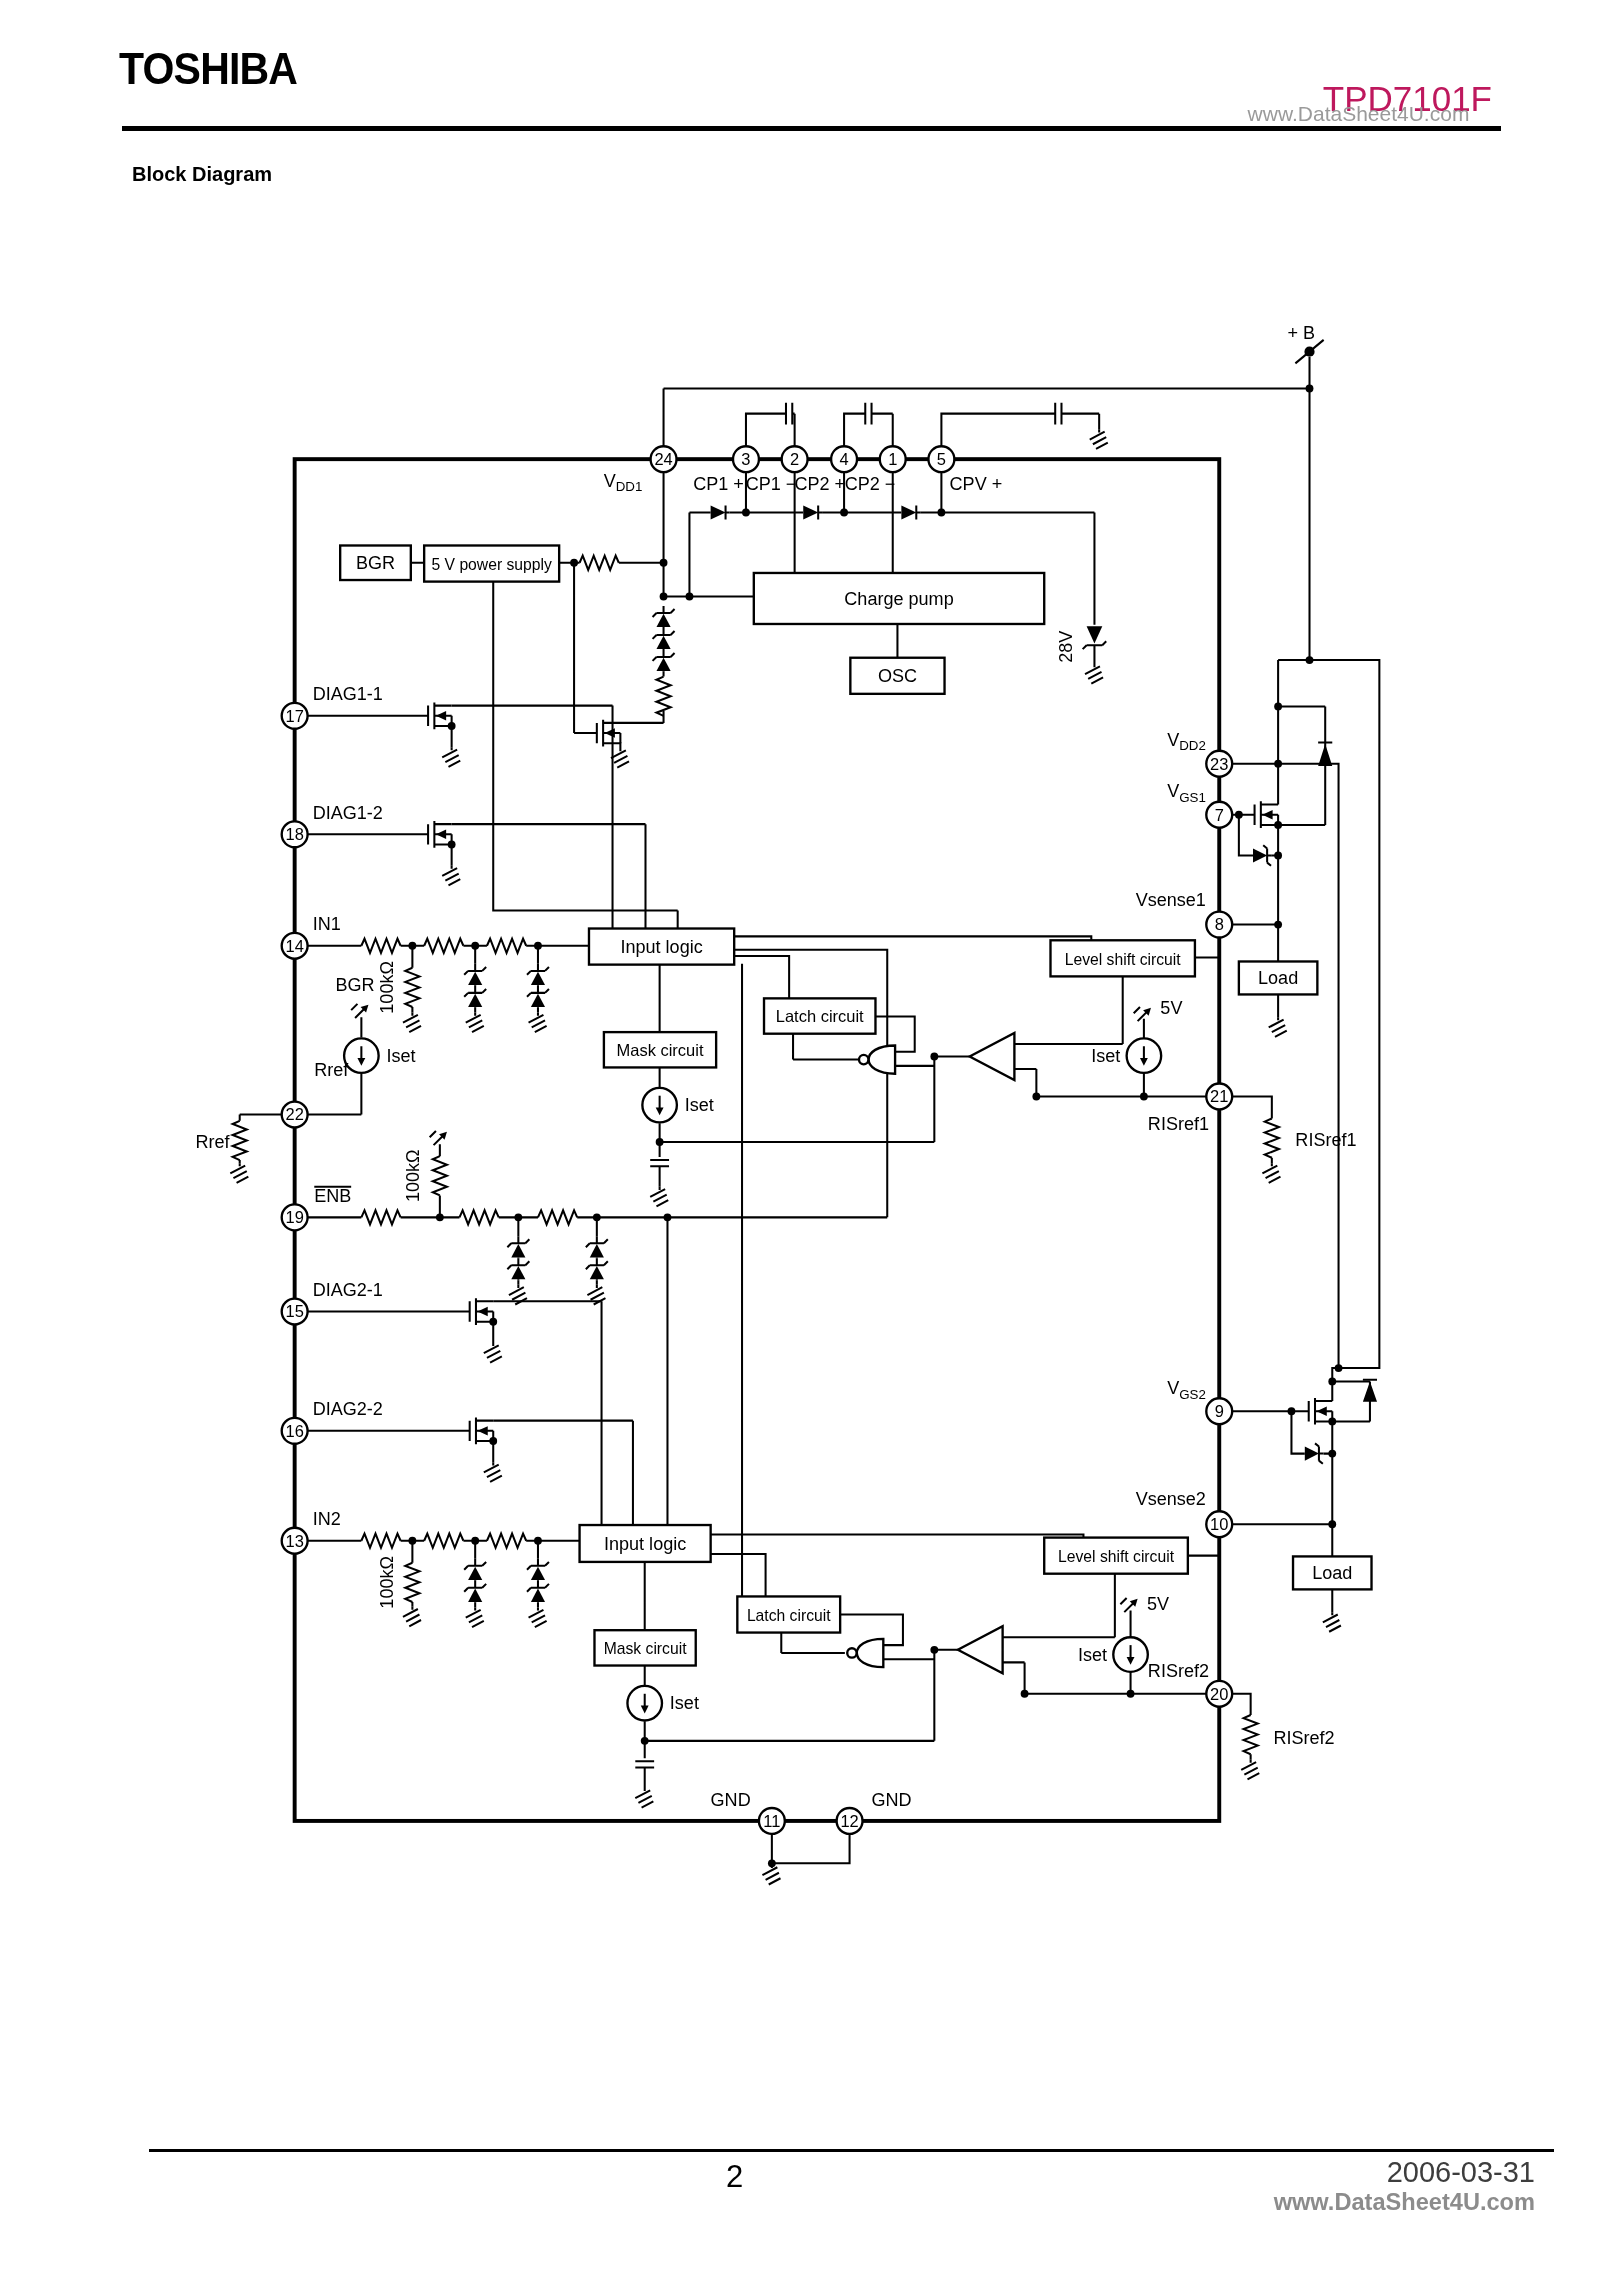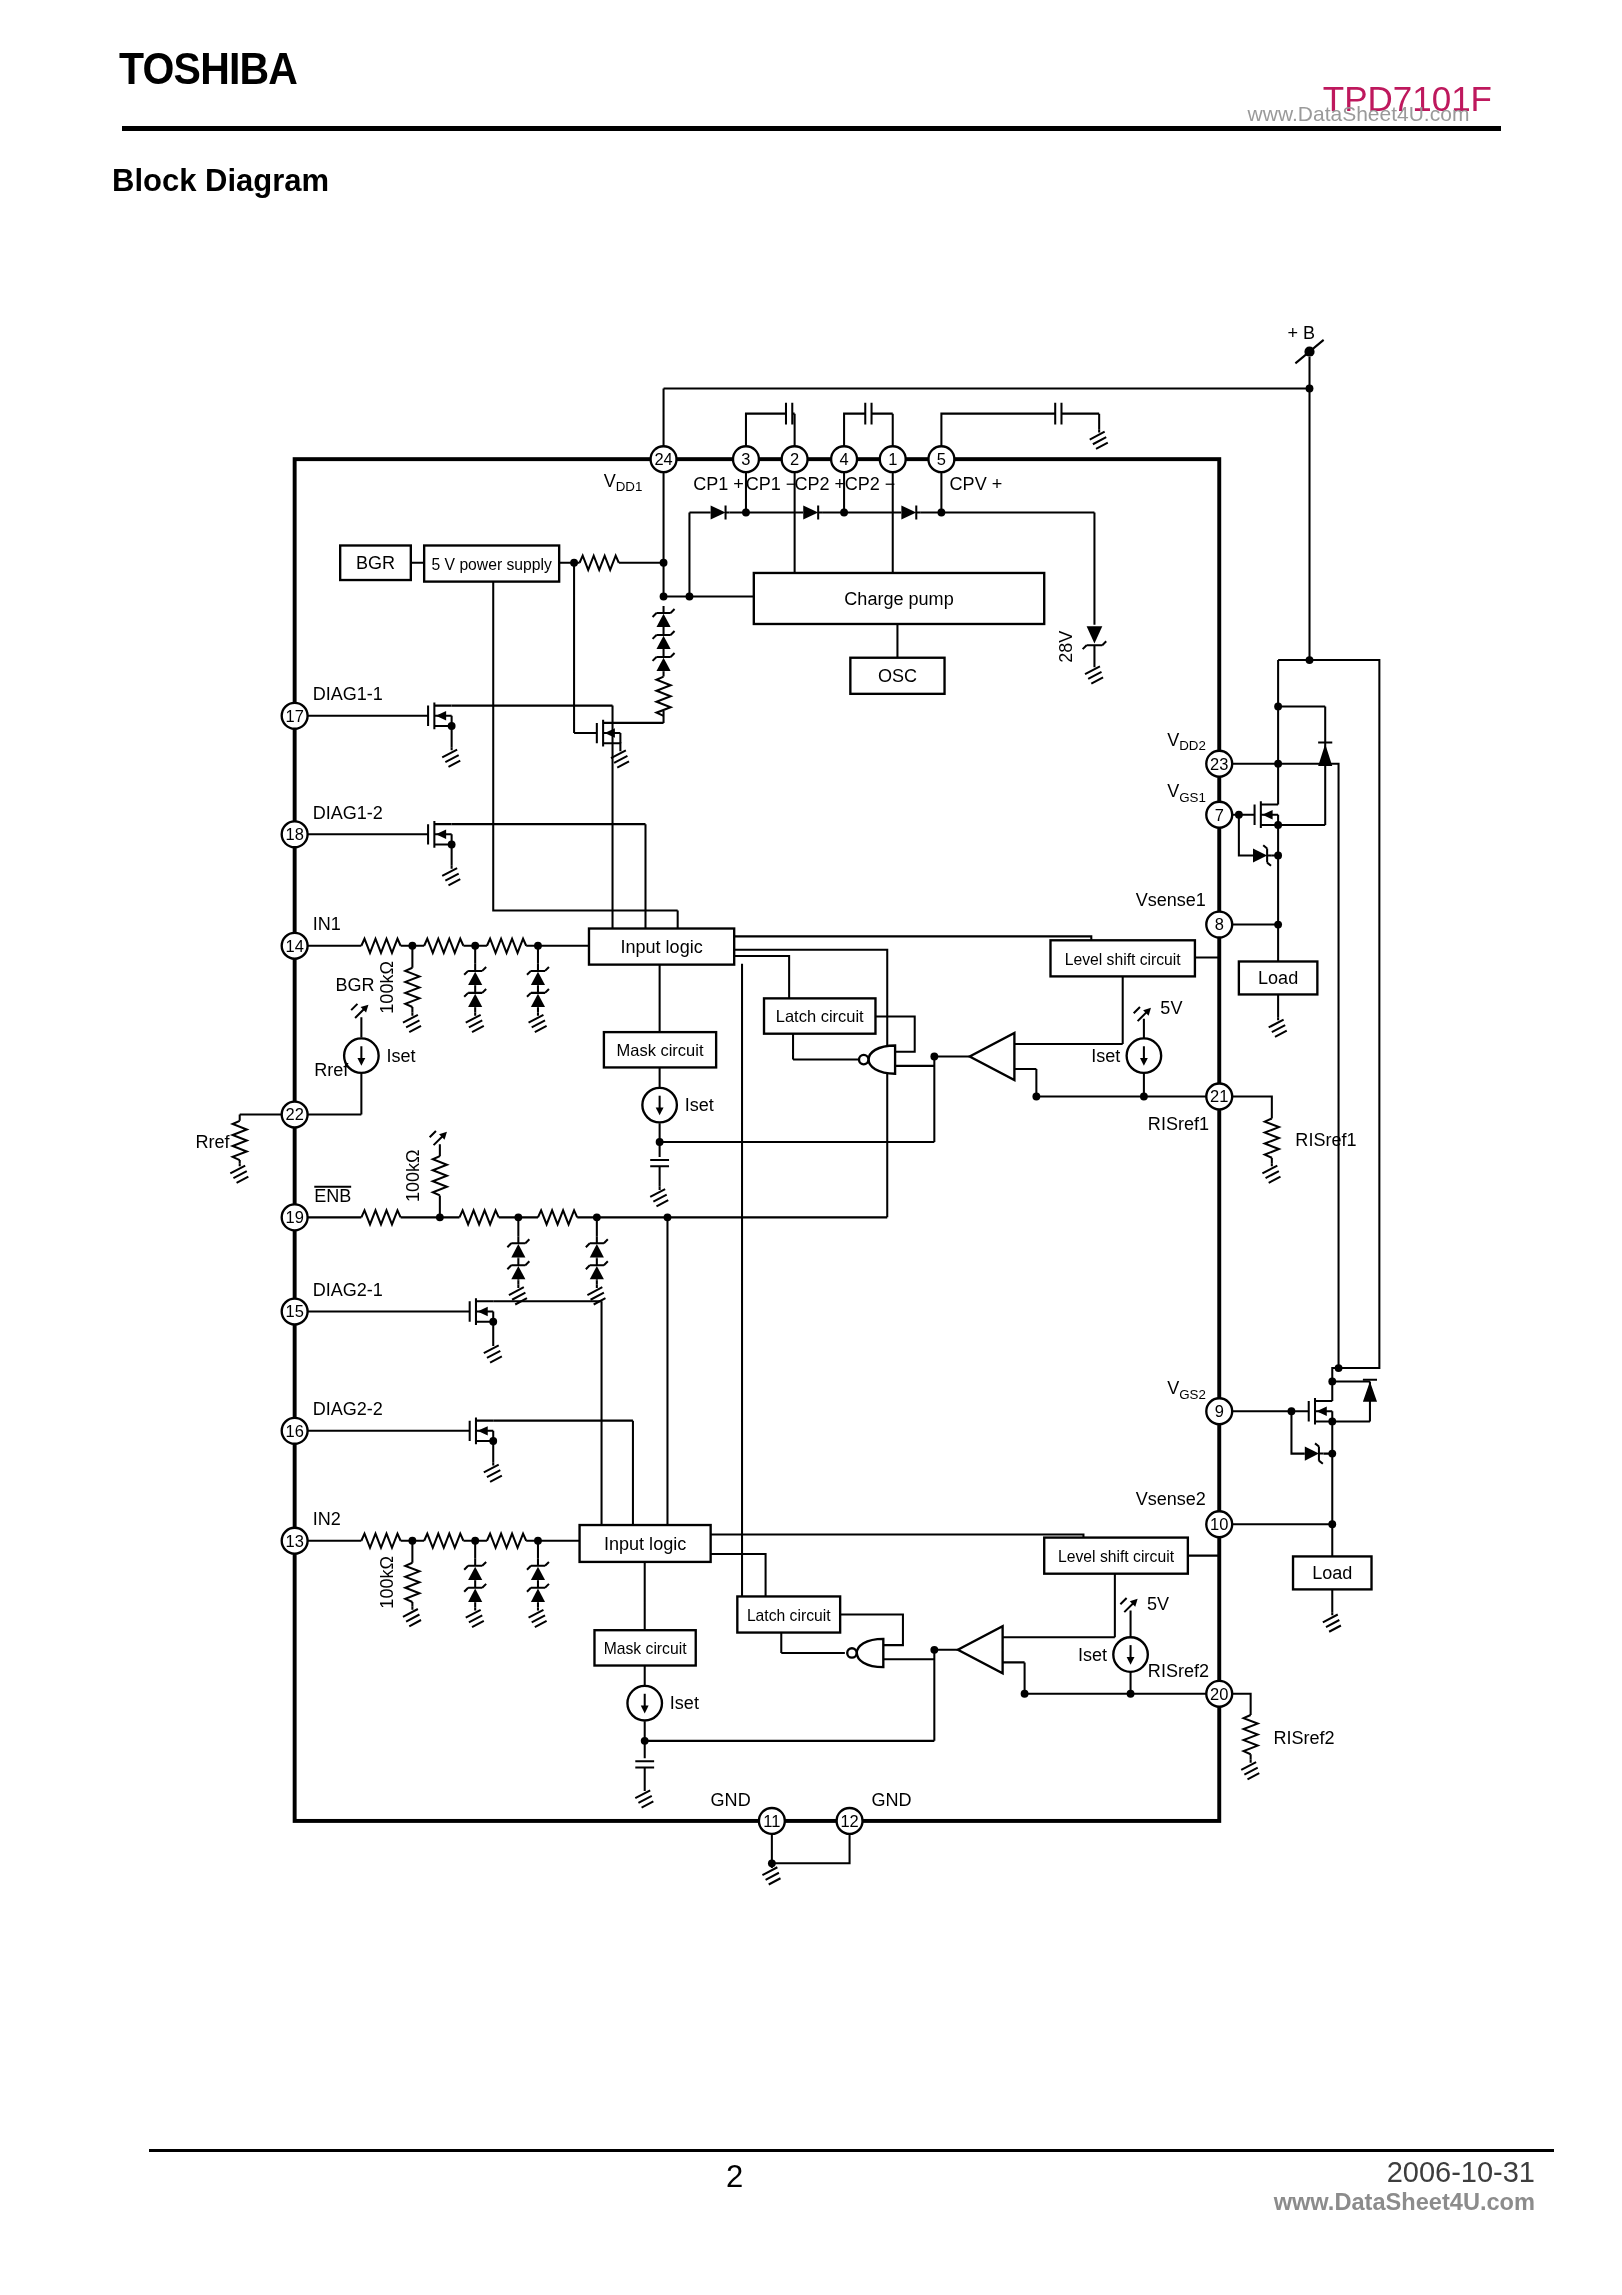--- a/index.html
+++ b/index.html
@@ -3,21 +3,21 @@
 <meta charset="utf-8">
 <style>
   html,body{margin:0;padding:0;background:#e8e8e8;}
   .page{position:relative;width:1623px;height:2295px;background:#ffffff;margin:0 auto;
         font-family:"Liberation Sans",sans-serif;color:#000;overflow:hidden;}
   .abs{position:absolute;}
   .brand{left:119px;top:46px;font-size:41px;font-weight:800;letter-spacing:-0.8px;transform:scaleY(1.08);}
   .rule-top{left:122px;top:126px;width:1379px;height:4.7px;background:#000;}
   .part{left:1256px;top:79px;width:236px;text-align:right;font-size:35px;font-weight:400;color:#be185d;}
   .wm-top{left:1225px;top:102px;width:267px;text-align:center;font-size:21px;color:#9a9a9a;}
-  .title{left:112px;top:163px;font-size:31px;font-weight:700;text-align:right;}
+  .title{left:132px;top:163px;font-size:20px;font-weight:700;text-align:right;}
   .rule-bot{left:149px;top:2149px;width:1405px;height:3.1px;background:#000;}
   .pg-num{left:699px;top:2159px;width:71px;text-align:center;font-size:31px;}
   .f-date{left:1272px;top:2156px;width:263px;text-align:right;font-size:29px;color:#3d3d3d;}
   .f-wm{left:1248px;top:2189px;width:287px;text-align:right;font-size:23.6px;font-weight:700;color:#8c8c8c;}
   svg text{font-family:"Liberation Sans",sans-serif;fill:#000;}
   .w{stroke:#000;stroke-width:2.6;fill:none;}
   .ic{stroke:#000;stroke-width:5;fill:none;}
   .blk{stroke:#000;stroke-width:3;fill:#fff;}
   .pin{stroke:#000;stroke-width:3;fill:#fff;}
   .dot{fill:#000;}
@@ -463,16 +463,16 @@
         <text text-anchor="start" font-size="23" x="1650" y="1460">RISref1</text>
         <text text-anchor="start" font-size="23" x="853" y="2178">Iset</text>
         <text text-anchor="start" font-size="23" x="1461" y="2051">5V</text>
         <text text-anchor="end" font-size="23" x="1410" y="2116">Iset</text>
         <text text-anchor="start" font-size="23" x="1622" y="2222">RISref2</text>
       </g>
   </svg>
 
   <div class="abs rule-bot"></div>
   <div class="abs pg-num">2</div>
-  <div class="abs f-date">2006-10-31</div>
+  <div class="abs f-date">2006-03-31</div>
   <div class="abs f-wm">www.DataSheet4U.com</div>
 </div>
 
 
 </body></html>

